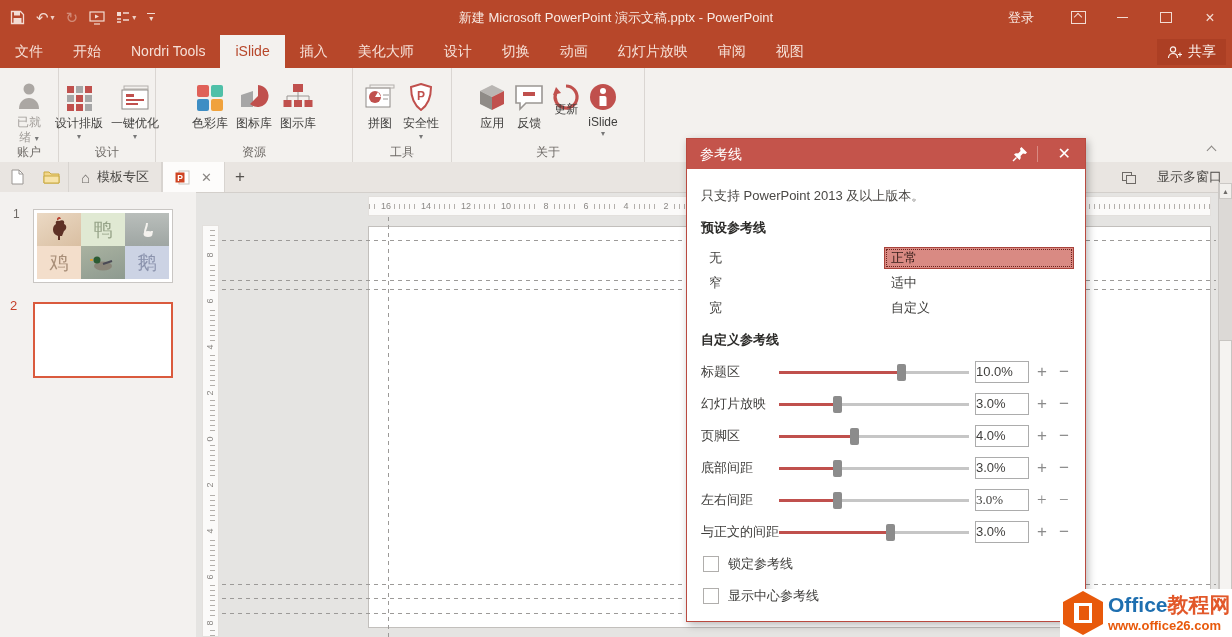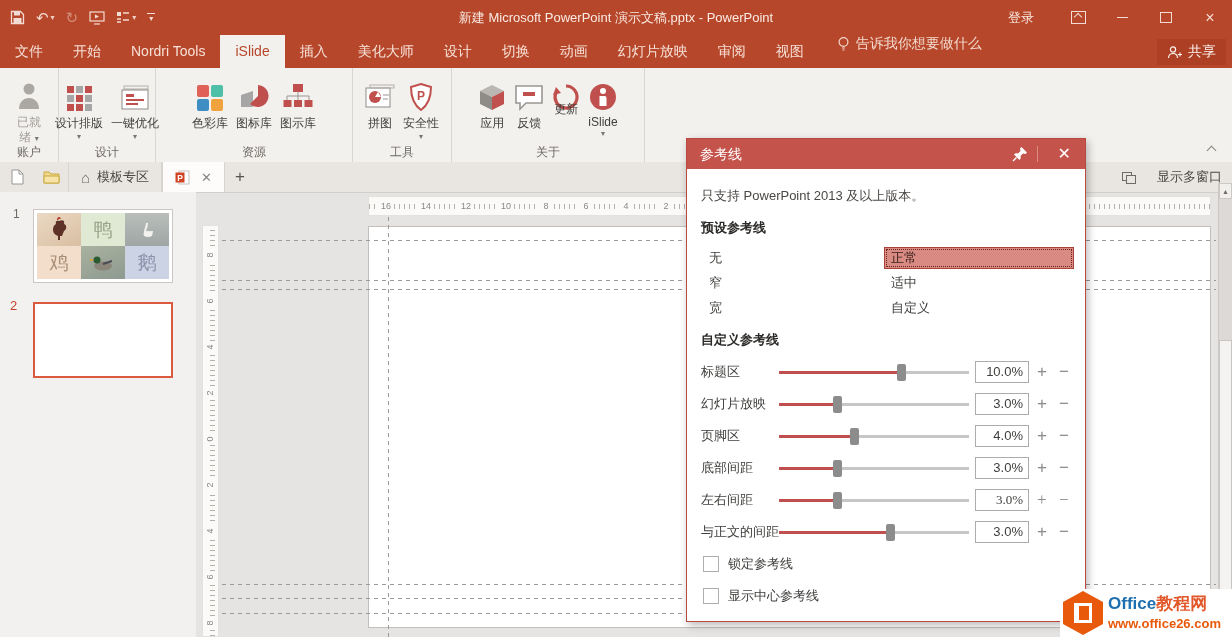--- a/index.html
+++ b/index.html
@@ -94,34 +94,34 @@
   .prow{position:absolute;left:0;width:100%;height:22px;}
   .pleft{position:absolute;left:22px;line-height:22px;font-size:13px;color:#3F3E3C;}
   .pright{position:absolute;left:204px;line-height:22px;font-size:13px;color:#3F3E3C;}
   .psel{position:absolute;left:197px;width:190px;height:22px;background:#D98A83;border:1px solid #A8423A;outline:1px dotted #6E241D;outline-offset:-3px;box-sizing:border-box;}
   .psel span{padding-left:6px;line-height:20px;font-size:13px;color:#3A201C;display:block;}
   .srow{position:absolute;left:0;width:100%;height:22px;}
   .slabel{position:absolute;left:14px;line-height:22px;font-size:13px;color:#3F3E3C;white-space:nowrap;}
   .strack{position:absolute;left:92px;top:10px;width:190px;height:3px;background:#C6C6C6;}
   .sfill{position:absolute;left:0;top:0;height:3px;background:#C0504D;}
   .sthumb{position:absolute;top:-7px;width:9px;height:17px;background:#8C8C8C;border-radius:2px;}
-  .svalue{position:absolute;left:288px;top:0;width:54px;height:22px;border:1px solid #ACACAC;background:#FFF;box-sizing:border-box;font-size:13px;color:#3F3E3C;text-align:right;line-height:20px;padding-right:5px;}
+  .svalue{position:absolute;left:288px;top:0;width:54px;height:22px;border:1px solid #ACACAC;background:#FFF;box-sizing:border-box;font-size:13px;color:#3F3E3C;text-align:left;line-height:20px;padding-right:5px;}
   .splus{position:absolute;left:350px;top:0;line-height:22px;font-size:17px;color:#8A8A8A;}
   .sminus{position:absolute;left:372px;top:0;line-height:22px;font-size:17px;color:#8A8A8A;}
   .cbrow{position:absolute;left:16px;height:18px;display:flex;align-items:center;gap:9px;}
   .cbox{width:16px;height:16px;background:#FFF;border:1px solid #B0AEAC;box-sizing:border-box;}
   .cblab{font-size:13px;color:#3F3E3C;white-space:nowrap;}
   
   .watermark{position:absolute;left:1060px;top:589px;width:172px;height:48px;background:#FFFFFF;display:flex;align-items:center;}
   .hexa{position:relative;width:40px;height:44px;margin-left:3px;flex:0 0 auto;
         background:#E8590B;clip-path:polygon(50% 0,100% 25%,100% 75%,50% 100%,0 75%,0 25%);}
   .hexa i{position:absolute;left:11px;top:12px;width:18px;height:20px;background:#fff;display:block;}
   .hexa i:after{content:"";position:absolute;left:5px;top:3px;width:10px;height:14px;background:#E8590B;}
   .wmtext{margin-left:5px;line-height:1.1;}
-  .wm1{font-size:17px;font-weight:bold;white-space:nowrap;}
+  .wm1{font-size:21px;font-weight:bold;white-space:nowrap;}
   .wm1 .blue{color:#1E6FB0;}
   .wm1 .red{color:#E2582A;}
   .wmline{border-top:1px dashed #2B7BC4;margin:1px 0 1px 0;}
   .wm2{font-size:13px;font-weight:bold;color:#E8590B;white-space:nowrap;}
   svg{display:block;}
 </style>
 </head>
 <body>
 
 <div id="app">
@@ -177,27 +177,20 @@
         <div class="rtab active">iSlide</div>
         <div class="rtab">插入</div>
         <div class="rtab">美化大师</div>
         <div class="rtab">设计</div>
         <div class="rtab">切换</div>
         <div class="rtab">动画</div>
         <div class="rtab">幻灯片放映</div>
         <div class="rtab">审阅</div>
         <div class="rtab">视图</div>
       </div>
-    <div class="tellme">
-      <svg width="13" height="16" viewBox="0 0 13 16">
-          <circle cx="6.5" cy="6" r="4.4" fill="none" stroke="#F2D8CD" stroke-width="1.2"></circle>
-          <path d="M5 12h3M5.5 14h2" stroke="#F2D8CD" stroke-width="1.2"></path>
-        </svg>
-      <span>告诉我你想要做什么</span>
-    </div>
     <div class="share">
       <svg width="15" height="14" viewBox="0 0 15 14">
           <circle cx="6" cy="4.5" r="2.6" fill="none" stroke="#FCF3EF" stroke-width="1.2"></circle>
           <path d="M1.5 13c0-3 2-4.5 4.5-4.5S10.5 10 10.5 13" fill="none" stroke="#FCF3EF" stroke-width="1.2"></path>
           <path d="M11 9.5h4M13 7.5v4" stroke="#FCF3EF" stroke-width="1.1"></path>
         </svg>
       <span>共享</span>
     </div>
   </div>
 

